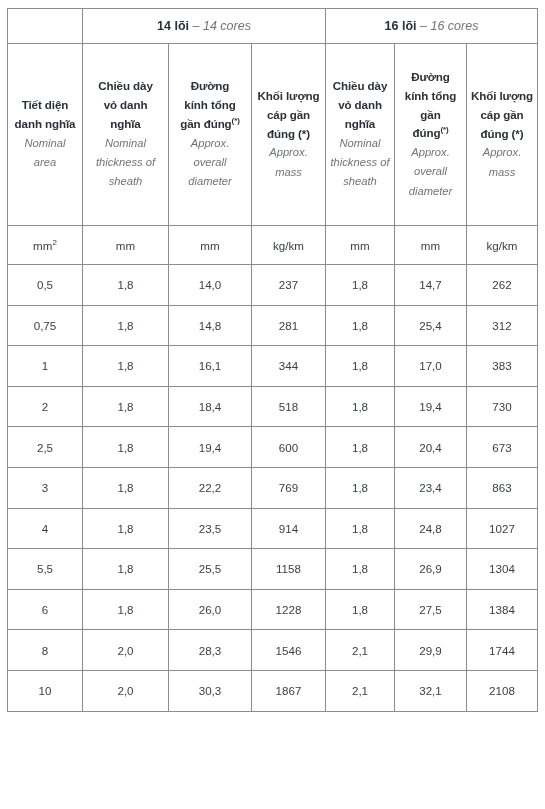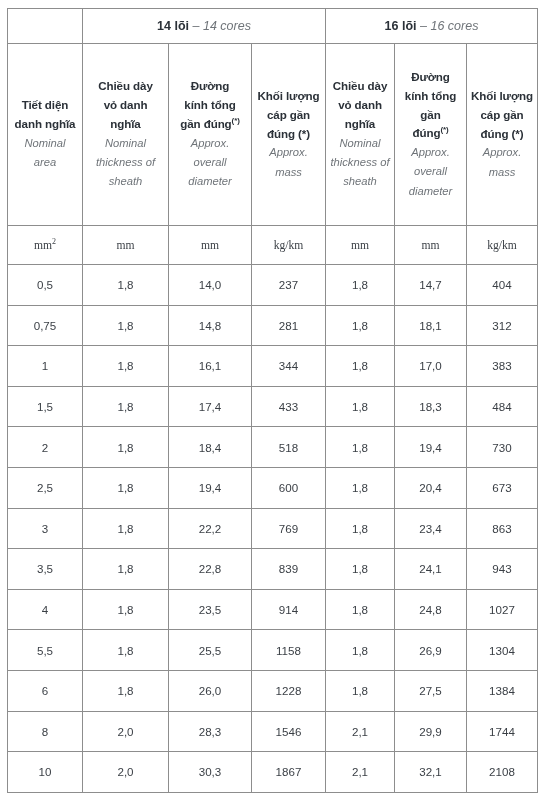--- a/index.html
+++ b/index.html
@@ -90,21 +90,20 @@
     font-size: 8px;
     vertical-align: super;
     line-height: 0;
   }
 
   
   tr.unit-row td {
     height: 38px;
     font-size: 11.6px;
     color: #3a3f45;
-    font-family: Liberation Serif, serif;
   }
   .u-sup {
     font-size: 8px;
     vertical-align: super;
     line-height: 0;
   }
 
   
   tr.data-row td {
     height: 39.6px;
@@ -197,50 +196,41 @@
           <td><span>mm</span></td>
           <td><span>kg/km</span></td>
         </tr>
     <tr class="data-row">
           <td>0,5</td>
           <td>1,8</td>
           <td>14,0</td>
           <td>237</td>
           <td>1,8</td>
           <td>14,7</td>
-          <td>404</td>
+          <td>262</td>
         </tr>
         <tr class="data-row">
           <td>0,75</td>
           <td>1,8</td>
           <td>14,8</td>
           <td>281</td>
           <td>1,8</td>
-          <td>18,1</td>
+          <td>25,4</td>
           <td>312</td>
         </tr>
         <tr class="data-row">
           <td>1</td>
           <td>1,8</td>
           <td>16,1</td>
           <td>344</td>
           <td>1,8</td>
           <td>17,0</td>
           <td>383</td>
         </tr>
         <tr class="data-row">
-          <td>1,5</td>
-          <td>1,8</td>
-          <td>17,4</td>
-          <td>433</td>
-          <td>1,8</td>
-          <td>18,3</td>
-          <td>484</td>
-        </tr>
-        <tr class="data-row">
           <td>2</td>
           <td>1,8</td>
           <td>18,4</td>
           <td>518</td>
           <td>1,8</td>
           <td>19,4</td>
           <td>730</td>
         </tr>
         <tr class="data-row">
           <td>2,5</td>
@@ -252,29 +242,20 @@
           <td>673</td>
         </tr>
         <tr class="data-row">
           <td>3</td>
           <td>1,8</td>
           <td>22,2</td>
           <td>769</td>
           <td>1,8</td>
           <td>23,4</td>
           <td>863</td>
-        </tr>
-        <tr class="data-row">
-          <td>3,5</td>
-          <td>1,8</td>
-          <td>22,8</td>
-          <td>839</td>
-          <td>1,8</td>
-          <td>24,1</td>
-          <td>943</td>
         </tr>
         <tr class="data-row">
           <td>4</td>
           <td>1,8</td>
           <td>23,5</td>
           <td>914</td>
           <td>1,8</td>
           <td>24,8</td>
           <td>1027</td>
         </tr>

